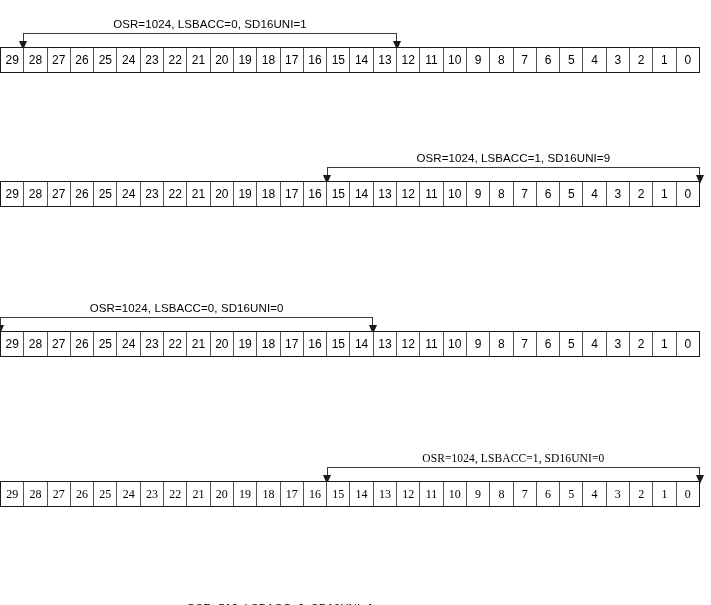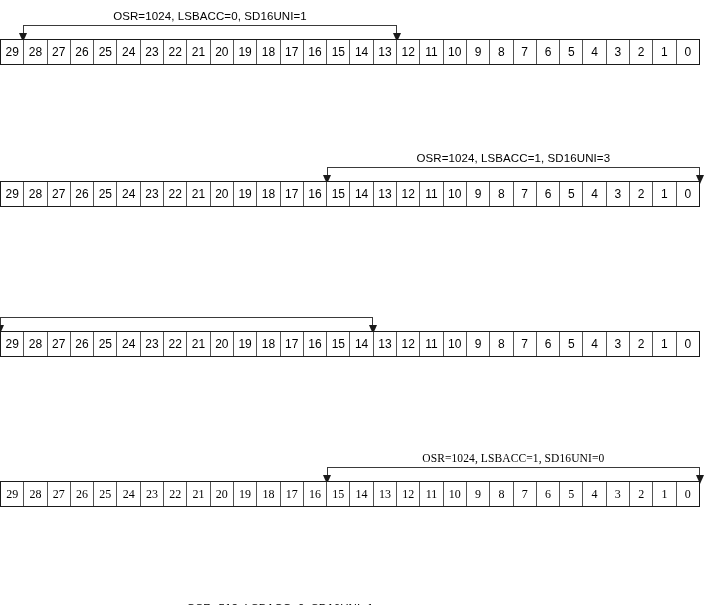--- a/index.html
+++ b/index.html
@@ -102,21 +102,21 @@
     background: #ffffff;
   }
   .bit-cell:last-child {
     border-right: none;
   }
 </style>
 </head>
 <body>
 
 <div id="diagram">
-    <div class="bitfield-row" style="top: 8px;">
+    <div class="bitfield-row" style="top: 16px;">
       <div class="range-label" style="left: 23.3333px; width: 373.333px;">OSR=1024, LSBACC=0, SD16UNI=1</div>
       <div class="bracket" style="left: 23.3333px; width: 373.333px;">
         <div class="hbar"></div>
         <div class="tick left"></div>
         <div class="arrowhead left"></div>
         <div class="tick right"></div>
         <div class="arrowhead right"></div>
       </div>
       <div class="bit-strip">
         <div class="bit-cell">29</div>
@@ -145,21 +145,21 @@
         <div class="bit-cell">6</div>
         <div class="bit-cell">5</div>
         <div class="bit-cell">4</div>
         <div class="bit-cell">3</div>
         <div class="bit-cell">2</div>
         <div class="bit-cell">1</div>
         <div class="bit-cell">0</div>
       </div>
     </div>
     <div class="bitfield-row" style="top: 75px;">
-      <div class="range-label" style="left: 326.667px; width: 373.333px;">OSR=1024, LSBACC=1, SD16UNI=3</div>
+      <div class="range-label" style="left: 326.667px; width: 373.333px;">OSR=1024, LSBACC=1, SD16UNI=9</div>
       <div class="bracket" style="left: 326.667px; width: 373.333px;">
         <div class="hbar"></div>
         <div class="tick left"></div>
         <div class="arrowhead left"></div>
         <div class="tick right"></div>
         <div class="arrowhead right"></div>
       </div>
       <div class="bit-strip">
         <div class="bit-cell">29</div>
         <div class="bit-cell">28</div>
@@ -187,20 +187,21 @@
         <div class="bit-cell">6</div>
         <div class="bit-cell">5</div>
         <div class="bit-cell">4</div>
         <div class="bit-cell">3</div>
         <div class="bit-cell">2</div>
         <div class="bit-cell">1</div>
         <div class="bit-cell">0</div>
       </div>
     </div>
     <div class="bitfield-row" style="top: 150px;">
+      <div class="range-label" style="left: 0px; width: 373.333px;">OSR=1024, LSBACC=0, SD16UNI=0</div>
       <div class="bracket" style="left: 0px; width: 373.333px;">
         <div class="hbar"></div>
         <div class="tick left"></div>
         <div class="arrowhead left"></div>
         <div class="tick right"></div>
         <div class="arrowhead right"></div>
       </div>
       <div class="bit-strip">
         <div class="bit-cell">29</div>
         <div class="bit-cell">28</div>

